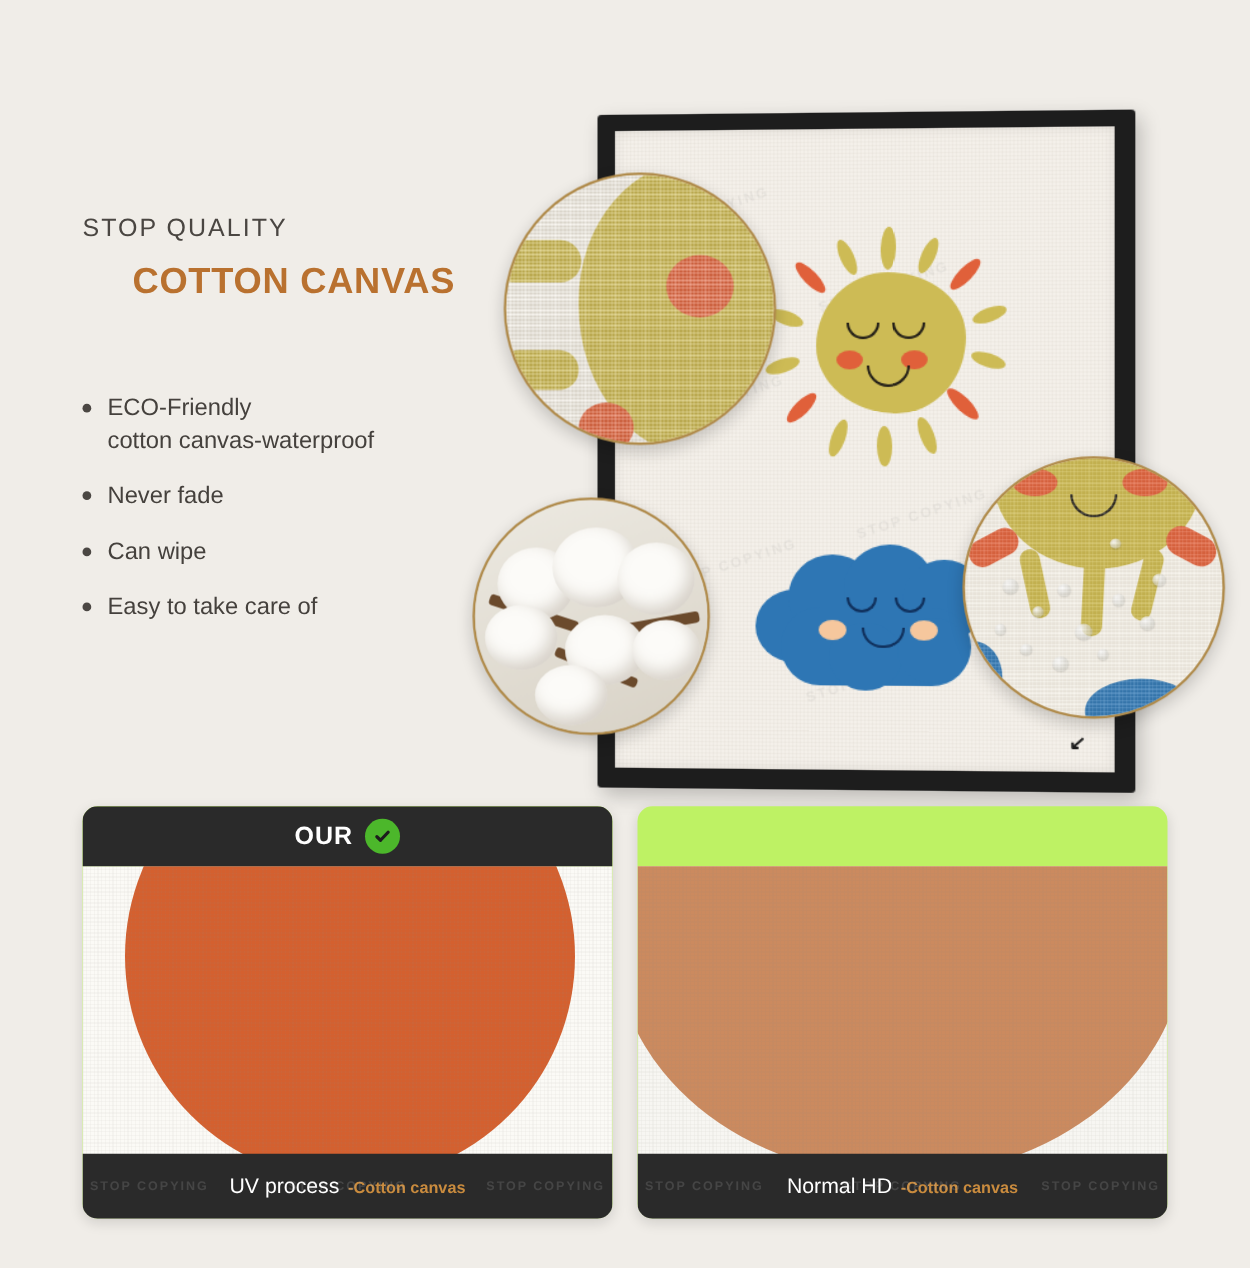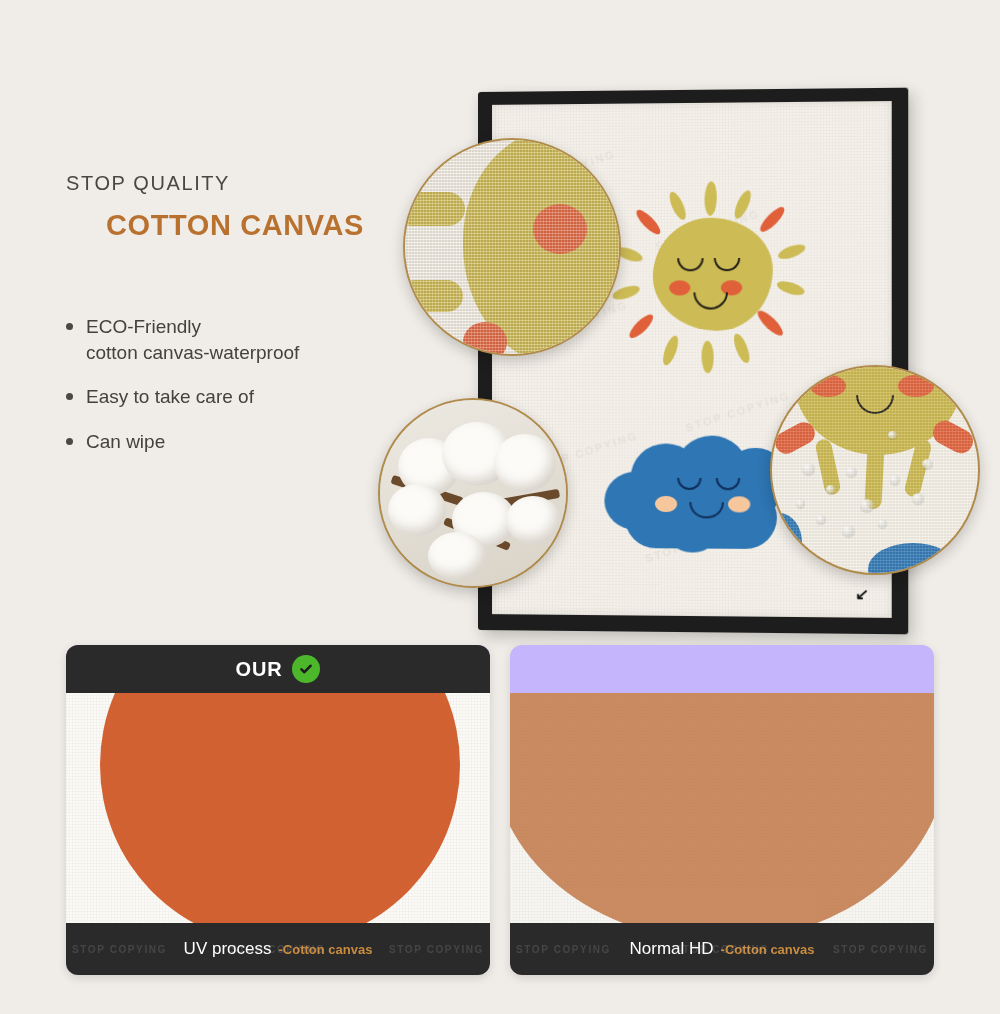--- a/index.html
+++ b/index.html
@@ -147,21 +147,21 @@
     position:absolute;border-radius:50%;
     background:radial-gradient(circle at 34% 30%,rgba(255,255,255,.95),rgba(206,206,200,.55) 62%,rgba(150,150,145,.30));
     box-shadow:0 1px 1px rgba(0,0,0,.12);
   }
   .i3-blue{position:absolute;background:#2E76B4;border-radius:50%;}
 
   
   .cards{position:absolute;left:66px;top:645px;width:868px;height:330px;}
   .card{
     position:absolute;top:0;width:424px;height:330px;
-    border-radius:12px;overflow:hidden;background:#c4b5fd;
+    border-radius:12px;overflow:hidden;background:#bef264;
     box-shadow:0 3px 10px rgba(0,0,0,.13);
   }
   .card.left{left:0;}
   .card.right{left:444px;}
   .card-head{
     position:absolute;left:0;top:0;width:100%;height:48px;
     background:#2A2A2A;display:flex;align-items:center;justify-content:center;gap:10px;
     z-index:5;
   }
   .card-head .label{color:#fff;font-size:20px;font-weight:bold;letter-spacing:.8px;}
@@ -198,25 +198,29 @@
     <div class="eyebrow">STOP QUALITY</div>
     <div class="headline">COTTON CANVAS</div>
     <ul class="feature-list">
       <li>
         <span class="dot"></span>
         <span style="white-space:pre-line">ECO-Friendly
 cotton canvas-waterproof</span>
       </li>
       <li>
         <span class="dot"></span>
-        <span>Easy to take care of</span>
+        <span>Never fade</span>
       </li>
       <li>
         <span class="dot"></span>
         <span>Can wipe</span>
+      </li>
+      <li>
+        <span class="dot"></span>
+        <span>Easy to take care of</span>
       </li>
     </ul>
   </div>
 
   <div class="frame-wrap">
     <div class="frame">
       <div class="frame-inner">
         <div class="canvas-tex"></div>
 
         <div class="wm">

